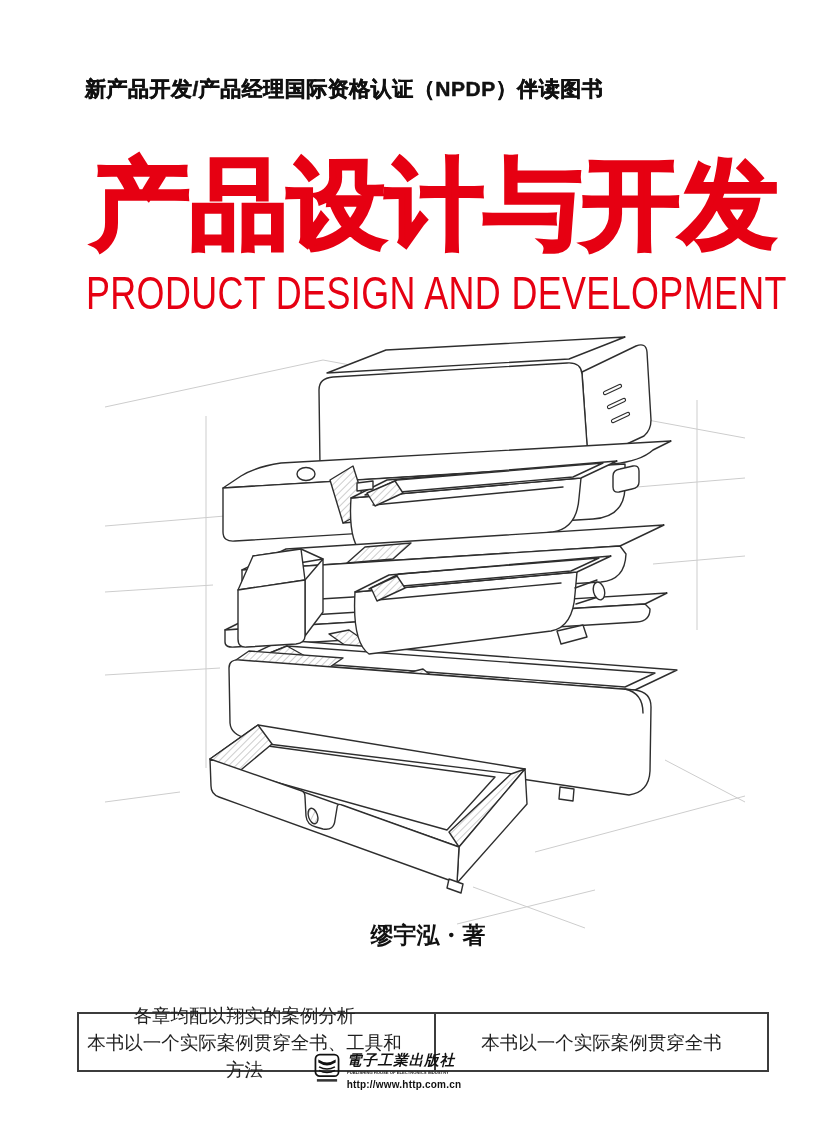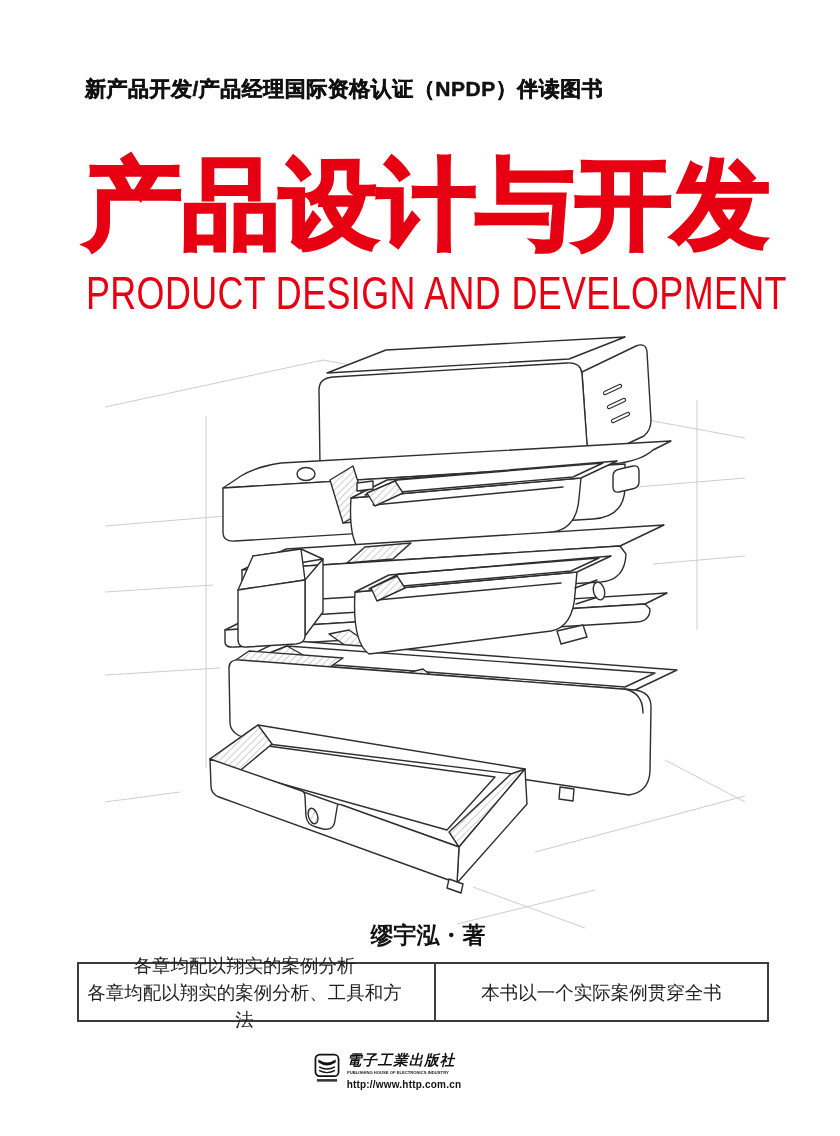--- a/index.html
+++ b/index.html
@@ -3,33 +3,33 @@
 <meta charset="utf-8">
 <style>
   html,body{margin:0;padding:0;background:#ffffff;}
   body{width:840px;height:1136px;position:relative;overflow:hidden;
        font-family:"Liberation Sans", sans-serif;color:#1a1a1a;}
   .abs{position:absolute;}
 
   
   .series-label{left:85px;top:53px;font-size:21px;font-weight:700;
     letter-spacing:0.5px;color:#111;margin-top:22px;-webkit-text-stroke:0.5px #111;}
-  .title-cn{left:84px;top:152px;width:700px;font-size:98px;line-height:1.08;
+  .title-cn{left:92px;top:152px;width:700px;font-size:98px;line-height:1.08;
     font-weight:700;color:#e60012;-webkit-text-stroke:3px #e60012;
     letter-spacing:0px;white-space:nowrap;}
   .title-en{left:86px;top:266px;font-size:46px;font-weight:400;color:#e60012;
     white-space:nowrap;transform:scaleX(0.78);transform-origin:left top;
     letter-spacing:0.5px;}
 
   
   .author-line{left:0;top:920px;width:856px;text-align:center;font-size:23px;
     font-weight:700;color:#111;}
 
   
-  .feature-box{left:77px;top:962px;width:692px;height:60px;
+  .feature-box{left:77px;top:1012px;width:692px;height:60px;
     border:2px solid #3c3c3c;display:flex;box-sizing:border-box;}
   .feature-cell{flex:1;display:flex;flex-direction:column;justify-content:center;
     align-items:center;text-align:center;font-size:18.5px;line-height:27px;color:#1f1f1f;}
   .feature-cell.right{border-left:2px solid #3c3c3c;margin-left:24px;}
 
   
   .footer{left:0;top:1053px;width:856px;display:flex;justify-content:center;
     align-items:center;gap:36px;}
   .brand-left{display:flex;align-items:center;gap:10px;}
   .brand-left .name{font-family:"Liberation Serif", serif;font-weight:700;
@@ -164,21 +164,21 @@
         </g>
     </g>
   </g>
 </svg>
 
 <div class="abs author-line">缪宇泓・著</div>
 
 <div class="abs feature-box">
   <div class="feature-cell">
     <div>各章均配以翔实的案例分析</div>
-    <div>各章均配以翔实的案例分析、工具和方法</div>
+    <div>本书以一个实际案例贯穿全书、工具和方法</div>
   </div>
   <div class="feature-cell right">
     <div>本书以一个实际案例贯穿全书</div>
   </div>
 </div>
 
 <div class="abs footer">
 
   <div class="brand-right">
     <svg width="26" height="32" viewBox="0 0 36 44">

